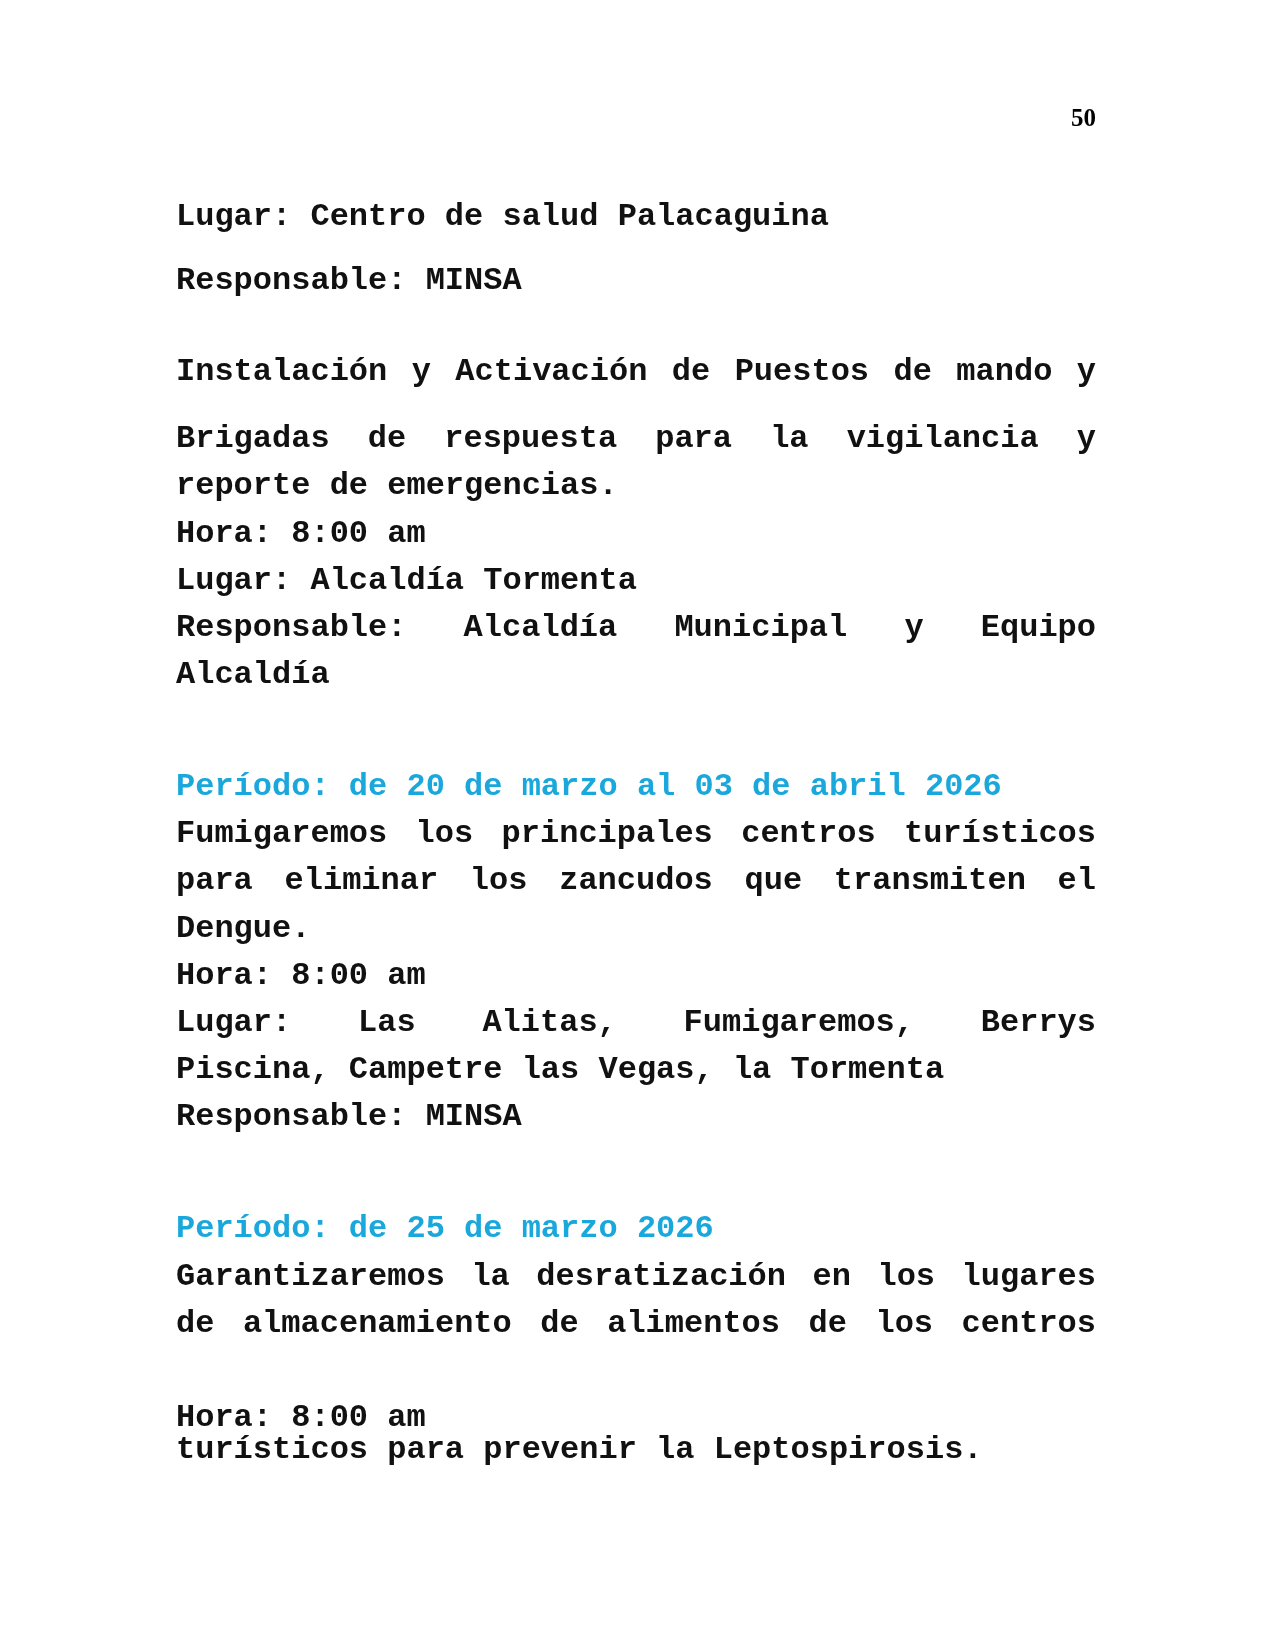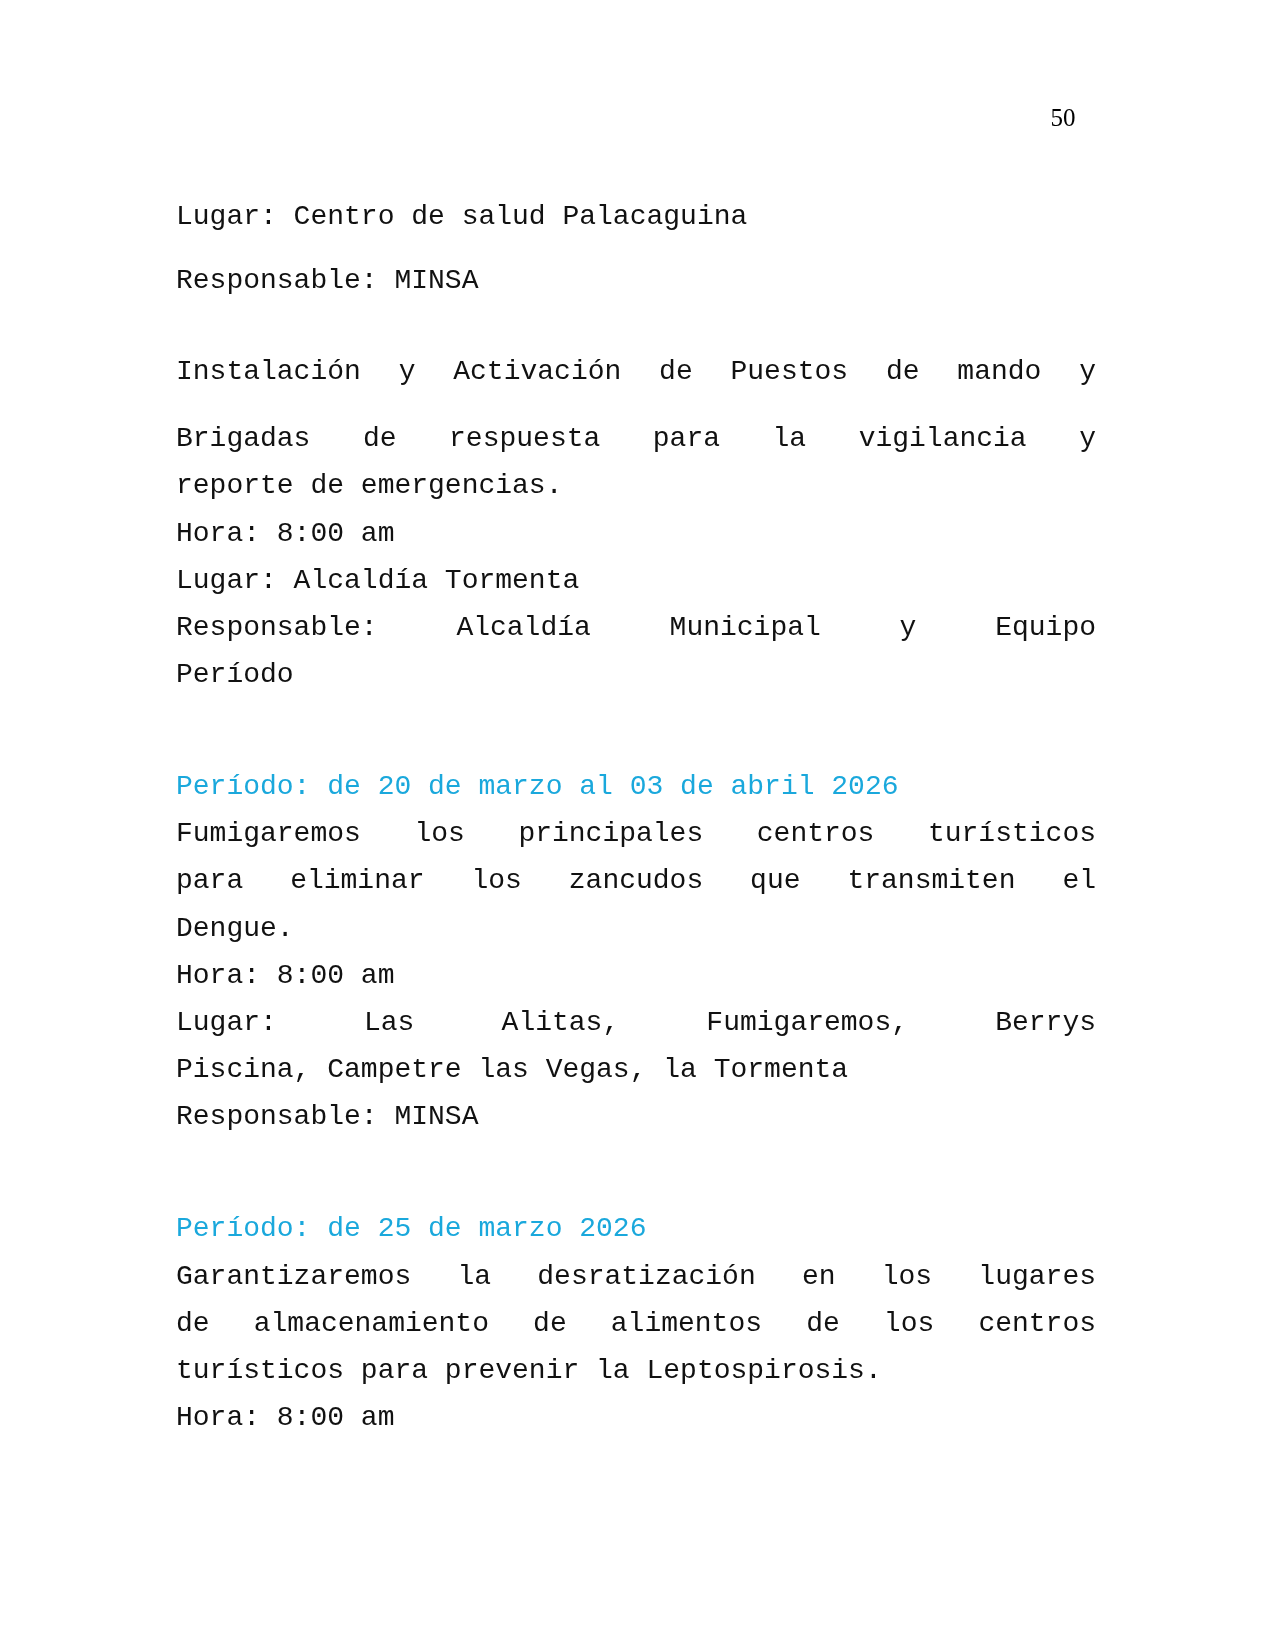--- a/index.html
+++ b/index.html
@@ -1,52 +1,52 @@
 <!DOCTYPE html>
 <html><head>
 <meta charset="utf-8">
 <style>
   html, body { margin: 0; padding: 0; background: #ffffff; }
   body { width: 1275px; height: 1650px; position: relative; overflow: hidden; }
   .page-number {
-    position: absolute; top: 104px; left: 1030px; width: 66px; text-align: center;
-    font-family: "Liberation Serif", serif; font-weight: normal; font-size: 25px; color: #000;
+    position: absolute; top: 104px; left: 1030px; width: 66px; text-align: right;
+    font-family: "Liberation Serif", serif; font-weight: bold; font-size: 25px; color: #000;
   }
   .line {
     position: absolute; left: 176px; width: 920px;
-    font-family: "Liberation Mono", monospace; font-weight: normal; font-size: 28px;
+    font-family: "Liberation Mono", monospace; font-weight: bold; font-size: 32px;
     color: #111111; white-space: nowrap; line-height: 40px; height: 40px;
   }
   .just { text-align: justify; text-align-last: justify; white-space: normal; }
   .blue { color: #1aa8dc; }
 </style>
 </head>
 <body>
 
 <div class="page-number">50</div>
 
 <div>
   <div class="line" style="top:197px">Lugar: Centro de salud Palacaguina</div>
   <div class="line" style="top:261px">Responsable: MINSA</div>
 
   <div class="line just" style="top:352px">Instalación y Activación de Puestos de mando y</div>
   <div class="line just" style="top:419px">Brigadas de respuesta para la vigilancia y</div>
   <div class="line" style="top:466px">reporte de emergencias.</div>
   <div class="line" style="top:514px">Hora: 8:00 am</div>
   <div class="line" style="top:561px">Lugar: Alcaldía Tormenta</div>
   <div class="line just" style="top:608px">Responsable: Alcaldía Municipal y Equipo</div>
-  <div class="line" style="top:655px">Período</div>
+  <div class="line" style="top:655px">Alcaldía</div>
 
   <div class="line blue" style="top:767px">Período: de 20 de marzo al 03 de abril 2026</div>
   <div class="line just" style="top:814px">Fumigaremos los principales centros turísticos</div>
   <div class="line just" style="top:861px">para eliminar los zancudos que transmiten el</div>
   <div class="line" style="top:909px">Dengue.</div>
   <div class="line" style="top:956px">Hora: 8:00 am</div>
   <div class="line just" style="top:1003px">Lugar: Las Alitas, Fumigaremos, Berrys</div>
   <div class="line" style="top:1050px">Piscina, Campetre las Vegas, la Tormenta</div>
   <div class="line" style="top:1097px">Responsable: MINSA</div>
 
   <div class="line blue" style="top:1209px">Período: de 25 de marzo 2026</div>
   <div class="line just" style="top:1257px">Garantizaremos la desratización en los lugares</div>
   <div class="line just" style="top:1304px">de almacenamiento de alimentos de los centros</div>
-  <div class="line" style="top:1351px">turísticos para prevenir la Leptospirosis.</div>
+  <div class="line" style="top:1430px">turísticos para prevenir la Leptospirosis.</div>
   <div class="line" style="top:1398px">Hora: 8:00 am</div>
 </div>
 
 </body></html>

